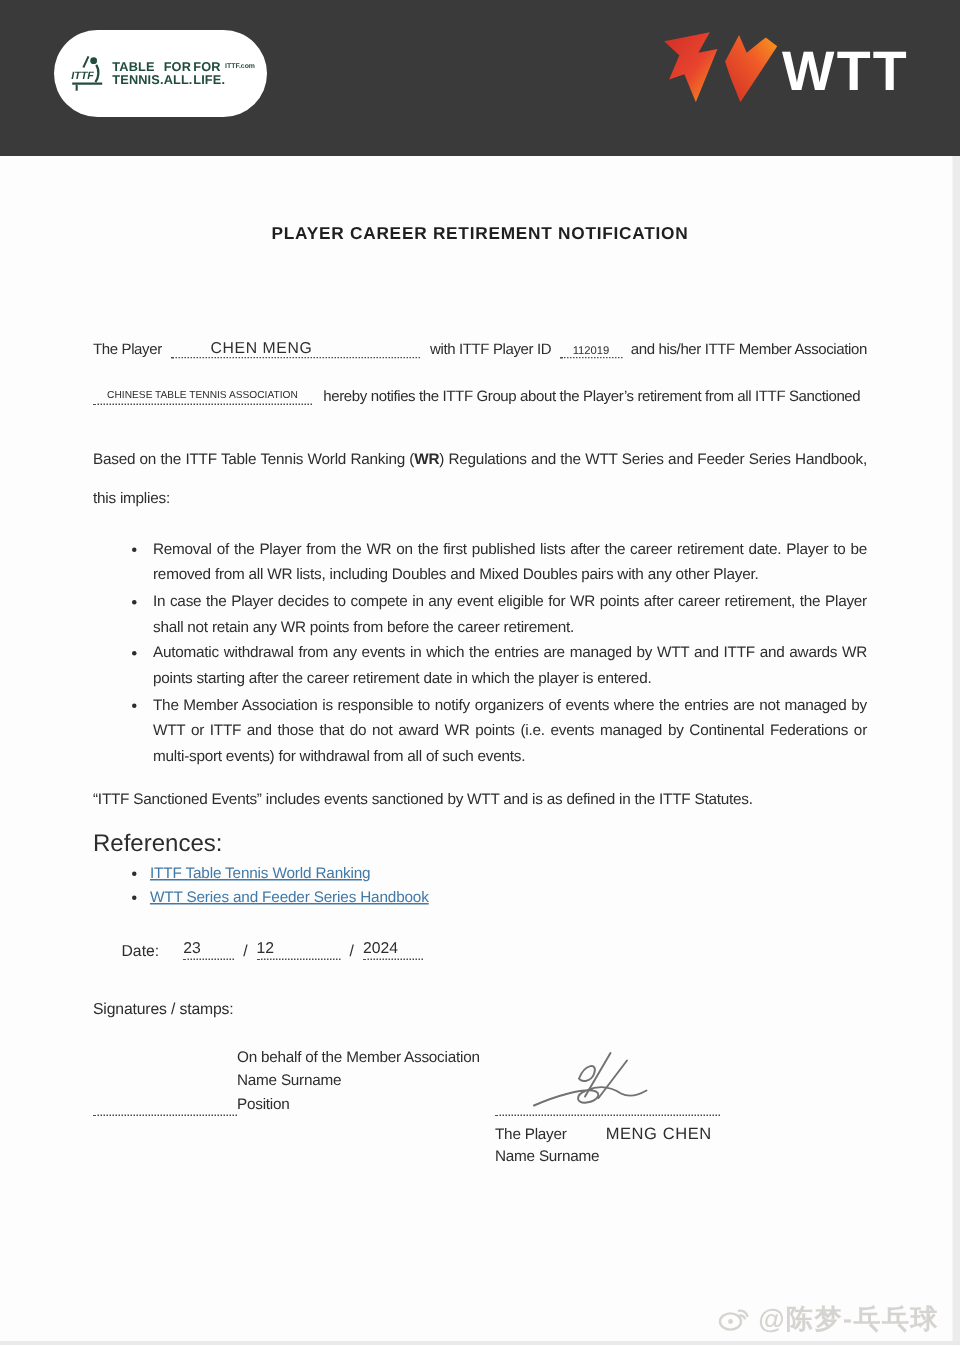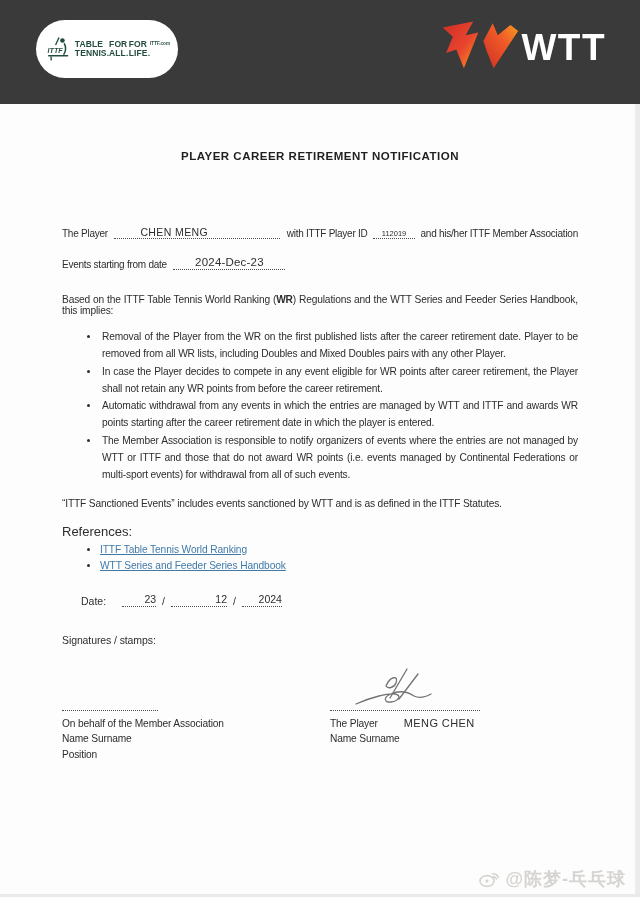--- a/index.html
+++ b/index.html
@@ -46,43 +46,43 @@
   .blank .val { white-space: nowrap; line-height: 1; padding-bottom: 1px; }
   .b-name { flex: 1 1 auto; margin: 0 4px; justify-content: flex-start; padding-left: 26px; }
   .b-name .val { font-size: 10.5px; letter-spacing: .4px; }
   .b-id { width: 42px; flex: 0 0 auto; margin: 0 3px; justify-content: center; }
   .b-id .val { font-size: 7.5px; letter-spacing: 0; }
   .b-assoc { width: 146px; flex: 0 1 auto; margin-right: 5px; justify-content: center; }
   .b-assoc .val { font-size: 6.8px; letter-spacing: 0; }
   .b-rdate { width: 112px; flex: 0 0 auto; margin-left: 4px; justify-content: center; }
   .b-rdate .val { font-size: 11.5px; letter-spacing: .2px; }
 
-  .based { margin: 24px 0 0; font-size: 10.2px; line-height: 11px; text-align: justify; letter-spacing: -.15px; }
+  .based { margin: 24px 0 0; font-size: 10.2px; line-height: 26px; text-align: justify; letter-spacing: -.15px; }
 
   .bullets { margin: 12px 0 0; padding-left: 38px; }
   .bullets li { text-align: justify; font-size: 10.2px; line-height: 17.3px; letter-spacing: -.15px; padding-left: 2px; }
 
   .note { margin: 14px 0 0; font-size: 10.2px; letter-spacing: -.15px; }
 
-  .refs-label { margin: 15px 0 0; font-size: 13px; }
+  .refs-label { margin: 15px 0 0; font-size: 16px; }
   .refs { margin: 3px 0 0; padding-left: 38px; }
   .refs li { font-size: 10.2px; line-height: 16.2px; letter-spacing: -.1px; }
   .refs a { color: #4079a8; text-decoration: underline; }
 
   .date-row { margin-top: 20px; display: flex; align-items: flex-end; font-size: 10.5px; padding-left: 19px; }
   .date-row .lbl { margin-right: 12px; }
-  .dblank { border-bottom: 1.4px dotted #4c4c4c; display: flex; justify-content: flex-end; align-items: flex-end; margin: 0 4px; }
+  .dblank { border-bottom: 1.4px dotted #4c4c4c; display: flex; justify-content: flex-start; align-items: flex-end; margin: 0 4px; }
   .dblank .val { line-height: 1; padding-bottom: 1px; }
   .d-day { width: 34px; } .d-month { width: 56px; } .d-year { width: 40px; }
   .slash { padding: 0 2px; }
 
   .sig-label { margin-top: 27px; font-size: 10.5px; letter-spacing: -.1px; }
 
   .sig-area { margin-top: 14px; display: flex; }
-  .sig-col-left { width: 268px; display: flex; flex-direction: column; }
+  .sig-col-left { width: 268px; display: flex; flex-direction: row; }
   .sig-col-right { flex: 1; display: flex; flex-direction: column; }
   .sig-space { height: 50px; position: relative; }
   .sig-scribble { position: absolute; left: 22px; bottom: -4px; }
   .sig-dotline { border-bottom: 1.4px dotted #4c4c4c; height: 0; }
   .dl-left { width: 96px; margin-top: 50px; }
   .dl-right { width: 150px; }
   .sig-lines { margin-top: 5px; font-size: 10.2px; line-height: 15.5px; letter-spacing: -.15px; }
   .player-row { display: flex; align-items: baseline; gap: 26px; }
   .player-name { font-size: 11px; letter-spacing: .4px; }
 
@@ -148,24 +148,24 @@
         <span class="blank b-name">
           <span class="val">CHEN MENG</span>
         </span>
         <span class="t"> with ITTF Player ID </span>
         <span class="blank b-id">
           <span class="val">112019</span>
         </span>
         <span class="t"> and his/her ITTF Member Association</span>
       </div>
       <div class="iline">
-        <span class="t">Events starting from date </span>
-        <span class="blank b-rdate">
-          <span class="val">2024-Dec-23</span>
-        </span>
+        <span class="blank b-assoc">
+          <span class="val">CHINESE TABLE TENNIS ASSOCIATION</span>
+        </span>
+        <span class="t"> hereby notifies the ITTF Group about the Player’s retirement from all ITTF Sanctioned</span>
       </div>
     </div>
 
     <p class="based"><span>Based on the ITTF Table Tennis World Ranking (</span><b>WR</b><span>) Regulations and the WTT Series and Feeder Series Handbook, this implies:</span></p>
 
     <ul class="bullets">
       <li>Removal of the Player from the WR on the first published lists after the career retirement date. Player to be removed from all WR lists, including Doubles and Mixed Doubles pairs with any other Player.</li>
       <li>In case the Player decides to compete in any event eligible for WR points after career retirement, the Player shall not retain any WR points from before the career retirement.</li>
       <li>Automatic withdrawal from any events in which the entries are managed by WTT and ITTF and awards WR points starting after the career retirement date in which the player is entered.</li>
       <li>The Member Association is responsible to notify organizers of events where the entries are not managed by WTT or ITTF and those that do not award WR points (i.e. events managed by Continental Federations or multi-sport events) for withdrawal from all of such events.</li>

